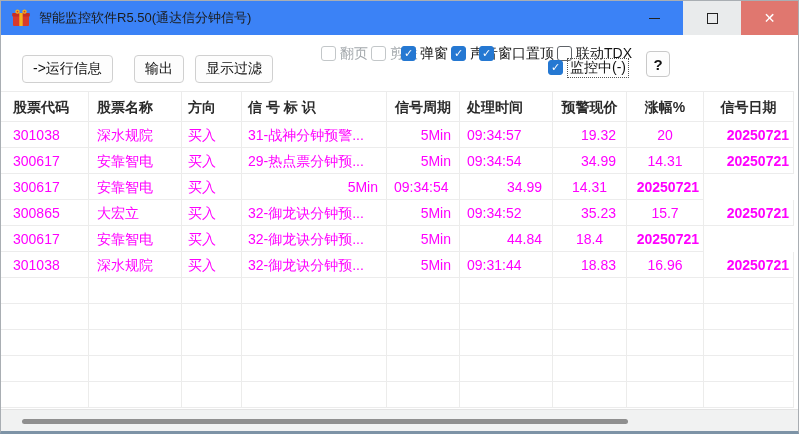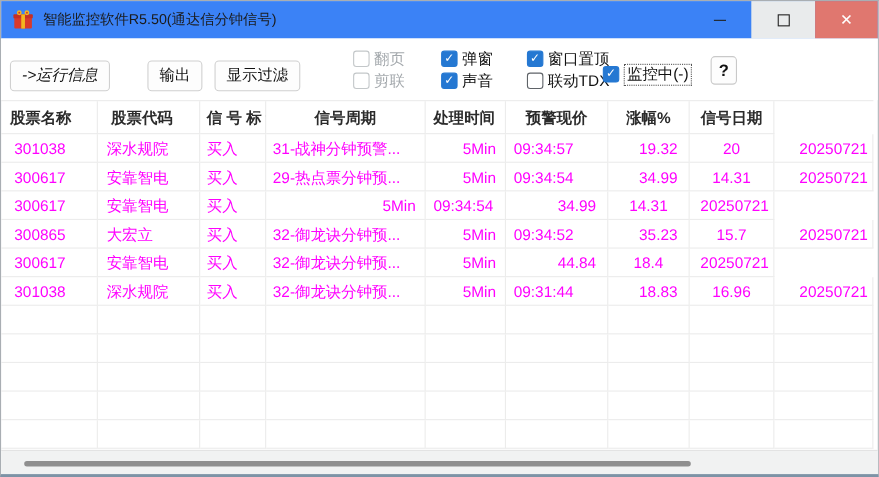--- a/index.html
+++ b/index.html
@@ -15,21 +15,21 @@
   .win-btn{width:58px;height:34px;display:flex;align-items:center;justify-content:center;cursor:default;}
   .win-btn.max{background:#e9ebec;}
   .win-btn.close{width:57px;background:#e0776f;color:#fff;font-size:14px;}
   .min-glyph{display:block;width:11px;height:0;border-top:1.5px solid #222;}
   .max-glyph{display:block;width:11px;height:11px;border:1.5px solid #222;}
   
   .toolbar{position:absolute;left:0;top:34px;width:100%;height:56px;background:#fff;}
   .tbtn{position:absolute;top:20px;height:28px;background:#fdfdfd;border:1px solid #d0d0d0;
     border-radius:4px;font-size:14px;color:#111;display:flex;align-items:center;justify-content:center;
     padding:0 10px;cursor:default;}
-  .cbgroup{position:absolute;top:10px;display:flex;flex-direction:column;gap:3px;}
+  .cbgroup{position:absolute;top:10px;display:flex;flex-direction:row;gap:3px;}
   .cbitem{display:flex;align-items:center;gap:4px;height:17px;font-size:14px;color:#111;cursor:default;}
   .cbbox{width:15px;height:15px;border:1px solid #5f6368;border-radius:3px;background:#fff;
     display:flex;align-items:center;justify-content:center;flex:0 0 auto;}
   .cbitem.checked .cbbox{background:#2578d2;border-color:#2578d2;}
   .checkmark{display:none;color:#fff;font-size:11px;line-height:1;font-weight:bold;}
   .cbitem.checked .checkmark{display:block;}
   .cbitem.disabled .cbbox{border-color:#c3c7c9;}
   .cbitem.disabled .cblabel{color:#a3a8ac;}
   .monitor-label{border:1px dotted #555;padding:0 2px;}
   .help-btn{position:absolute;left:645px;top:16px;width:24px;height:26px;background:#fdfdfd;
@@ -37,21 +37,21 @@
     display:flex;align-items:center;justify-content:center;cursor:default;}
   
   .grid{position:absolute;left:0;top:90px;width:793px;border-top:1px solid #ececec;}
   .trow,.thead{display:grid;grid-template-columns:88px 93px 60px 145px 73px 93px 74px 77px auto;}
   .hcell{height:30px;line-height:30px;font-size:14px;font-weight:600;color:#2b2b2b;
     border-right:1px solid #ececec;border-bottom:1px solid #ececec;white-space:nowrap;overflow:hidden;}
   .cell{height:26px;line-height:26px;font-size:14px;color:#ff00ff;
     border-right:1px solid #ececeb;border-bottom:1px solid #ececec;white-space:nowrap;overflow:hidden;}
   .a-l{text-align:left;} .a-r{text-align:right;} .a-c{text-align:center;}
   .p1{padding-left:12px;} .p2{padding-left:8px;} .p3{padding-left:6px;} .p4{padding-left:6px;}
-  .p5{padding-right:8px;} .p6{padding-left:7px;} .p7{padding-right:10px;} .p9{padding-right:4px;}
+  .p5{padding-right:8px;} .p6{padding-left:7px;} .p7{padding-right:10px;} .p9{padding-right:4px;font-weight:bold;}
   
   .hscroll{position:absolute;left:0;top:318px;width:100%;height:22px;background:#f1f2f2;
     border-top:1px solid #e3e3e3;top:374px;}
   .hscroll{top:374px;}
   .hthumb{position:absolute;left:21px;top:9px;width:606px;height:5px;background:#8f8f8f;border-radius:3px;}
 </style>
 </head>
 <body>
 
 <div class="window">
@@ -76,21 +76,21 @@
       <div class="win-btn max">
           <span class="max-glyph"></span>
         </div>
       <div class="win-btn close">
           <span>✕</span>
         </div>
     </div>
   </div>
 
   <div class="toolbar">
-    <div class="tbtn" style="left:8px;font-style:italic;">-&gt;运行信息</div>
+    <div class="tbtn" style="left:21px;">-&gt;运行信息</div>
     <div class="tbtn" style="left:133px;">输出</div>
     <div class="tbtn" style="left:194px;">显示过滤</div>
 
     <div class="cbgroup" style="left:320px;">
       <div class="cbitem disabled">
         <span class="cbbox"></span>
         <span class="cblabel">翻页</span>
       </div>
       <div class="cbitem disabled">
         <span class="cbbox"></span>
@@ -131,22 +131,23 @@
           <span class="checkmark">✓</span>
         </span>
       <span class="cblabel monitor-label">监控中(-)</span>
     </div>
 
     <div class="help-btn">?</div>
   </div>
 
   <div class="grid">
     <div class="thead">
+      <div class="hcell a-l p1">股票代码</div>
       <div class="hcell a-l p2">股票名称</div>
-      <div class="hcell a-l p1">股票代码</div>
+      <div class="hcell a-l p3">方向</div>
       <div class="hcell a-l p4">信 号 标 识</div>
       <div class="hcell a-c">信号周期</div>
       <div class="hcell a-l p6">处理时间</div>
       <div class="hcell a-c">预警现价</div>
       <div class="hcell a-c">涨幅%</div>
       <div class="hcell a-c">信号日期</div>
     </div>
     <div id="tbody">
         <div class="trow">
           <div class="cell a-l p1">301038</div>

